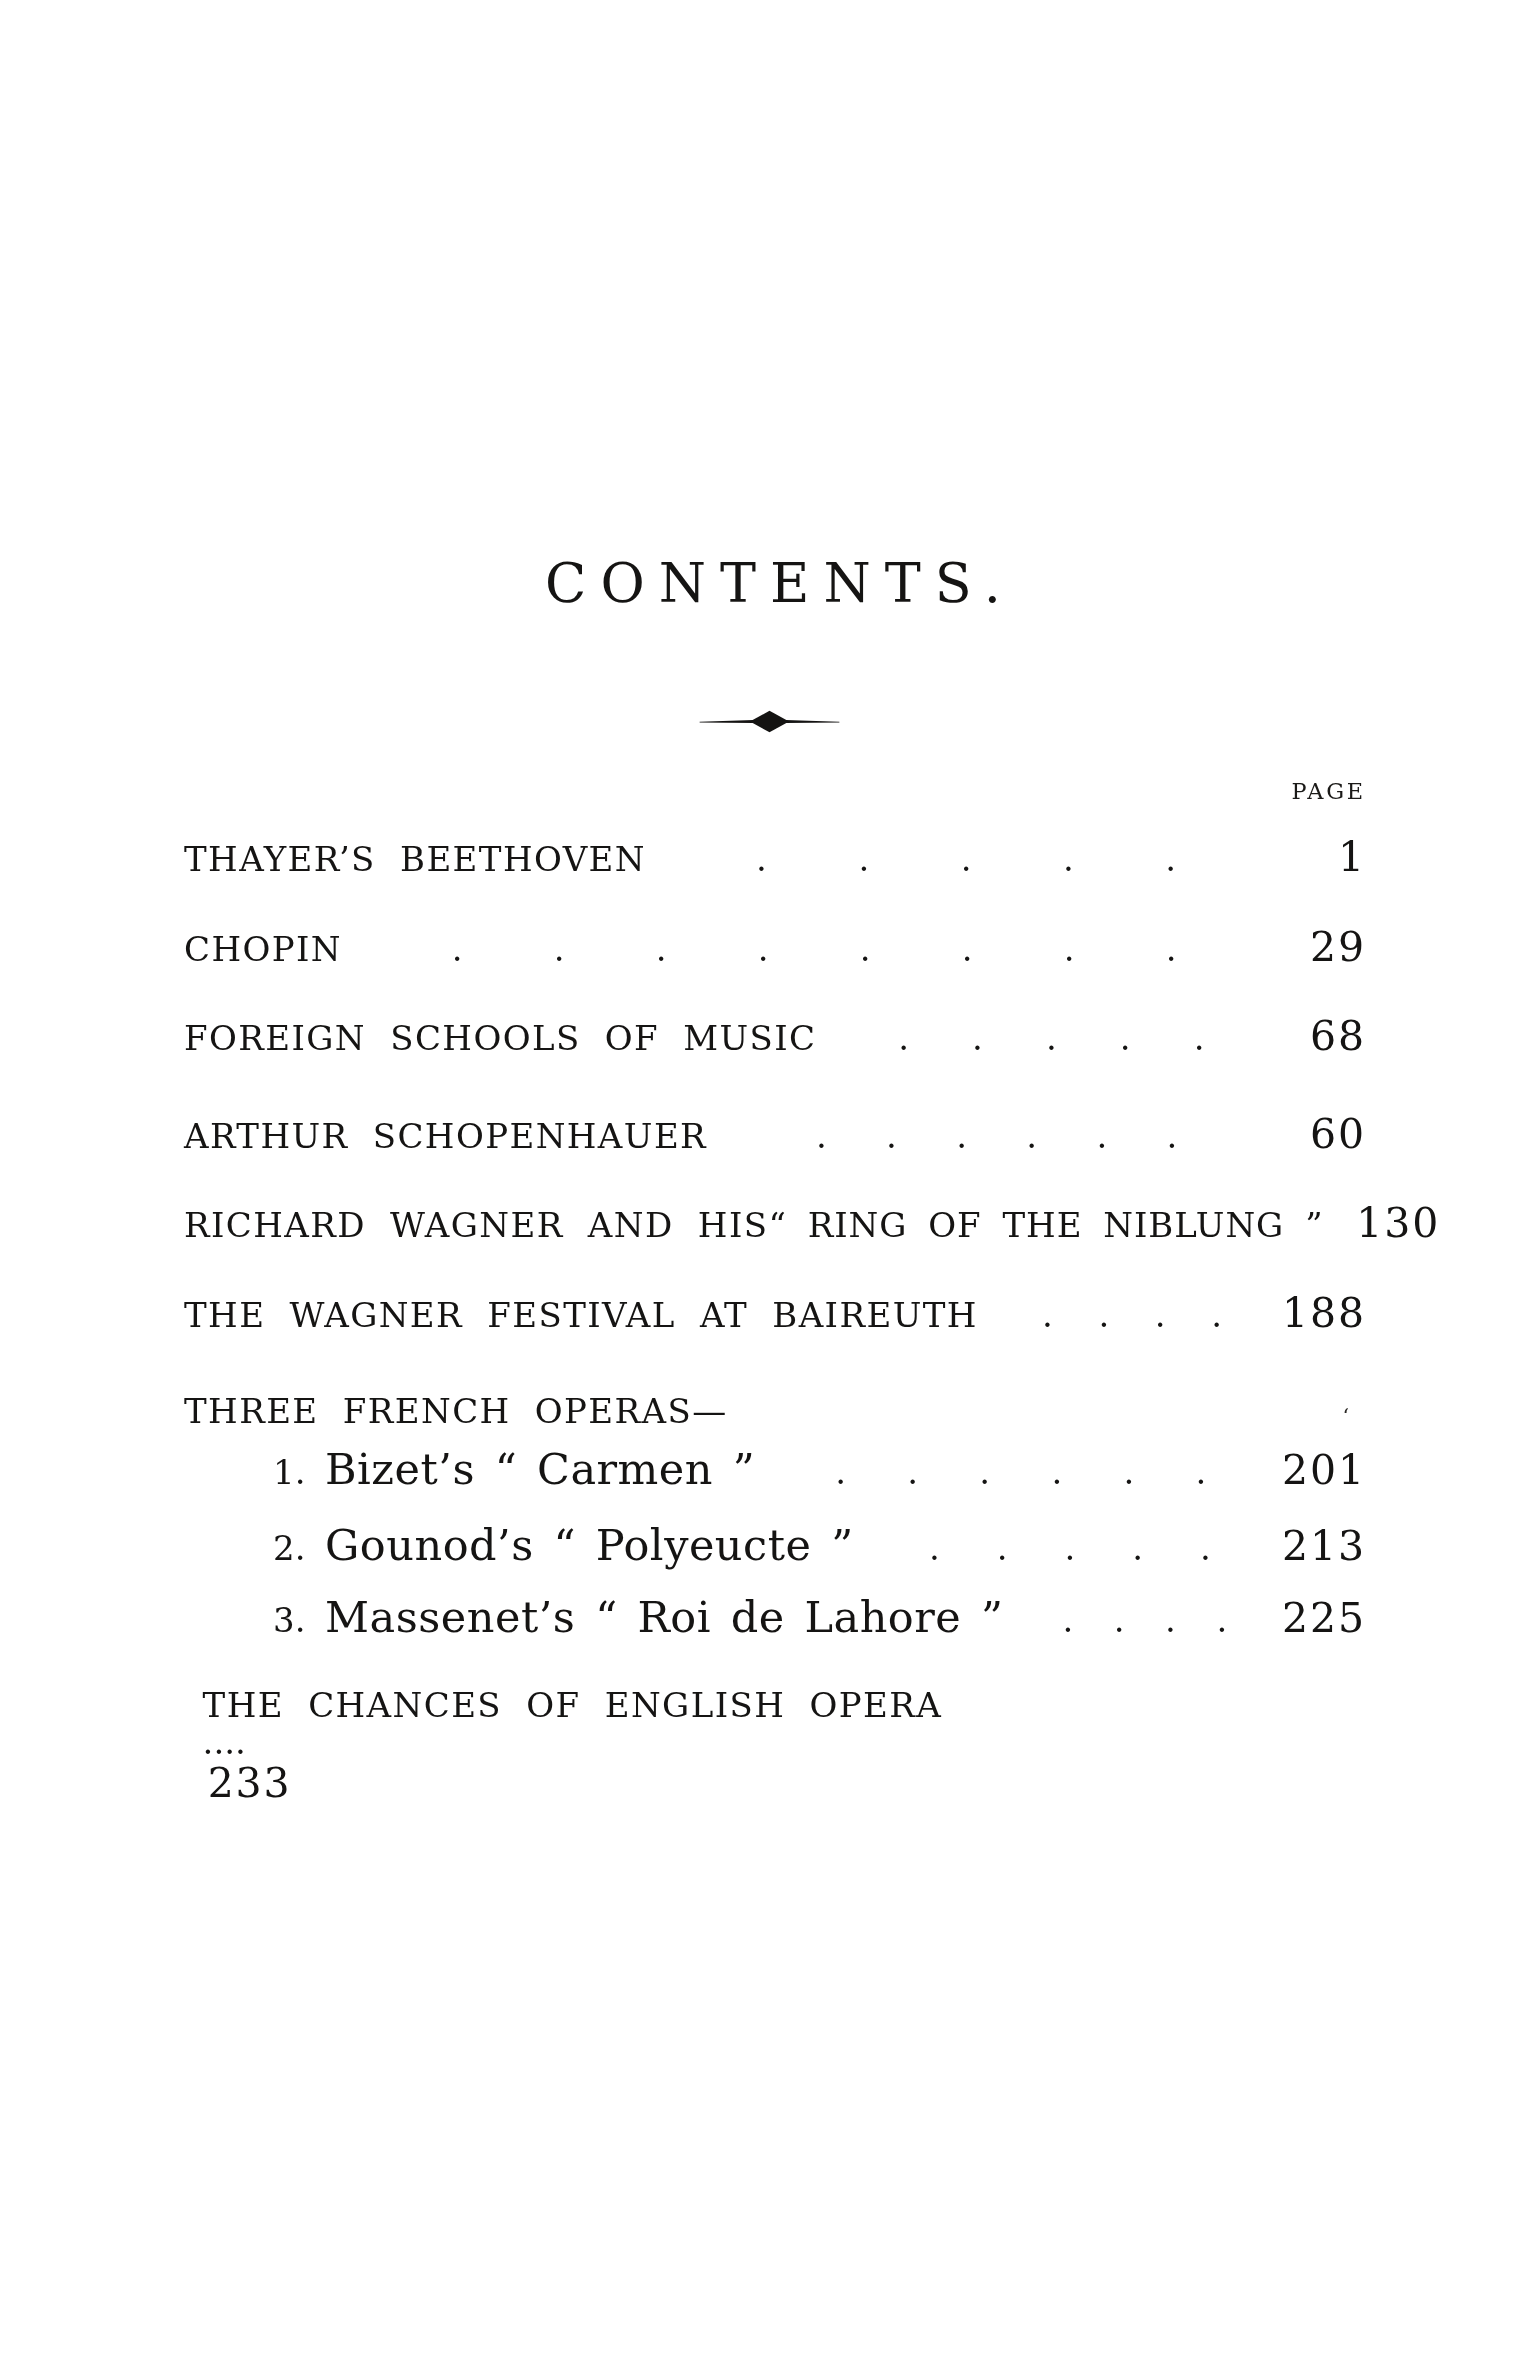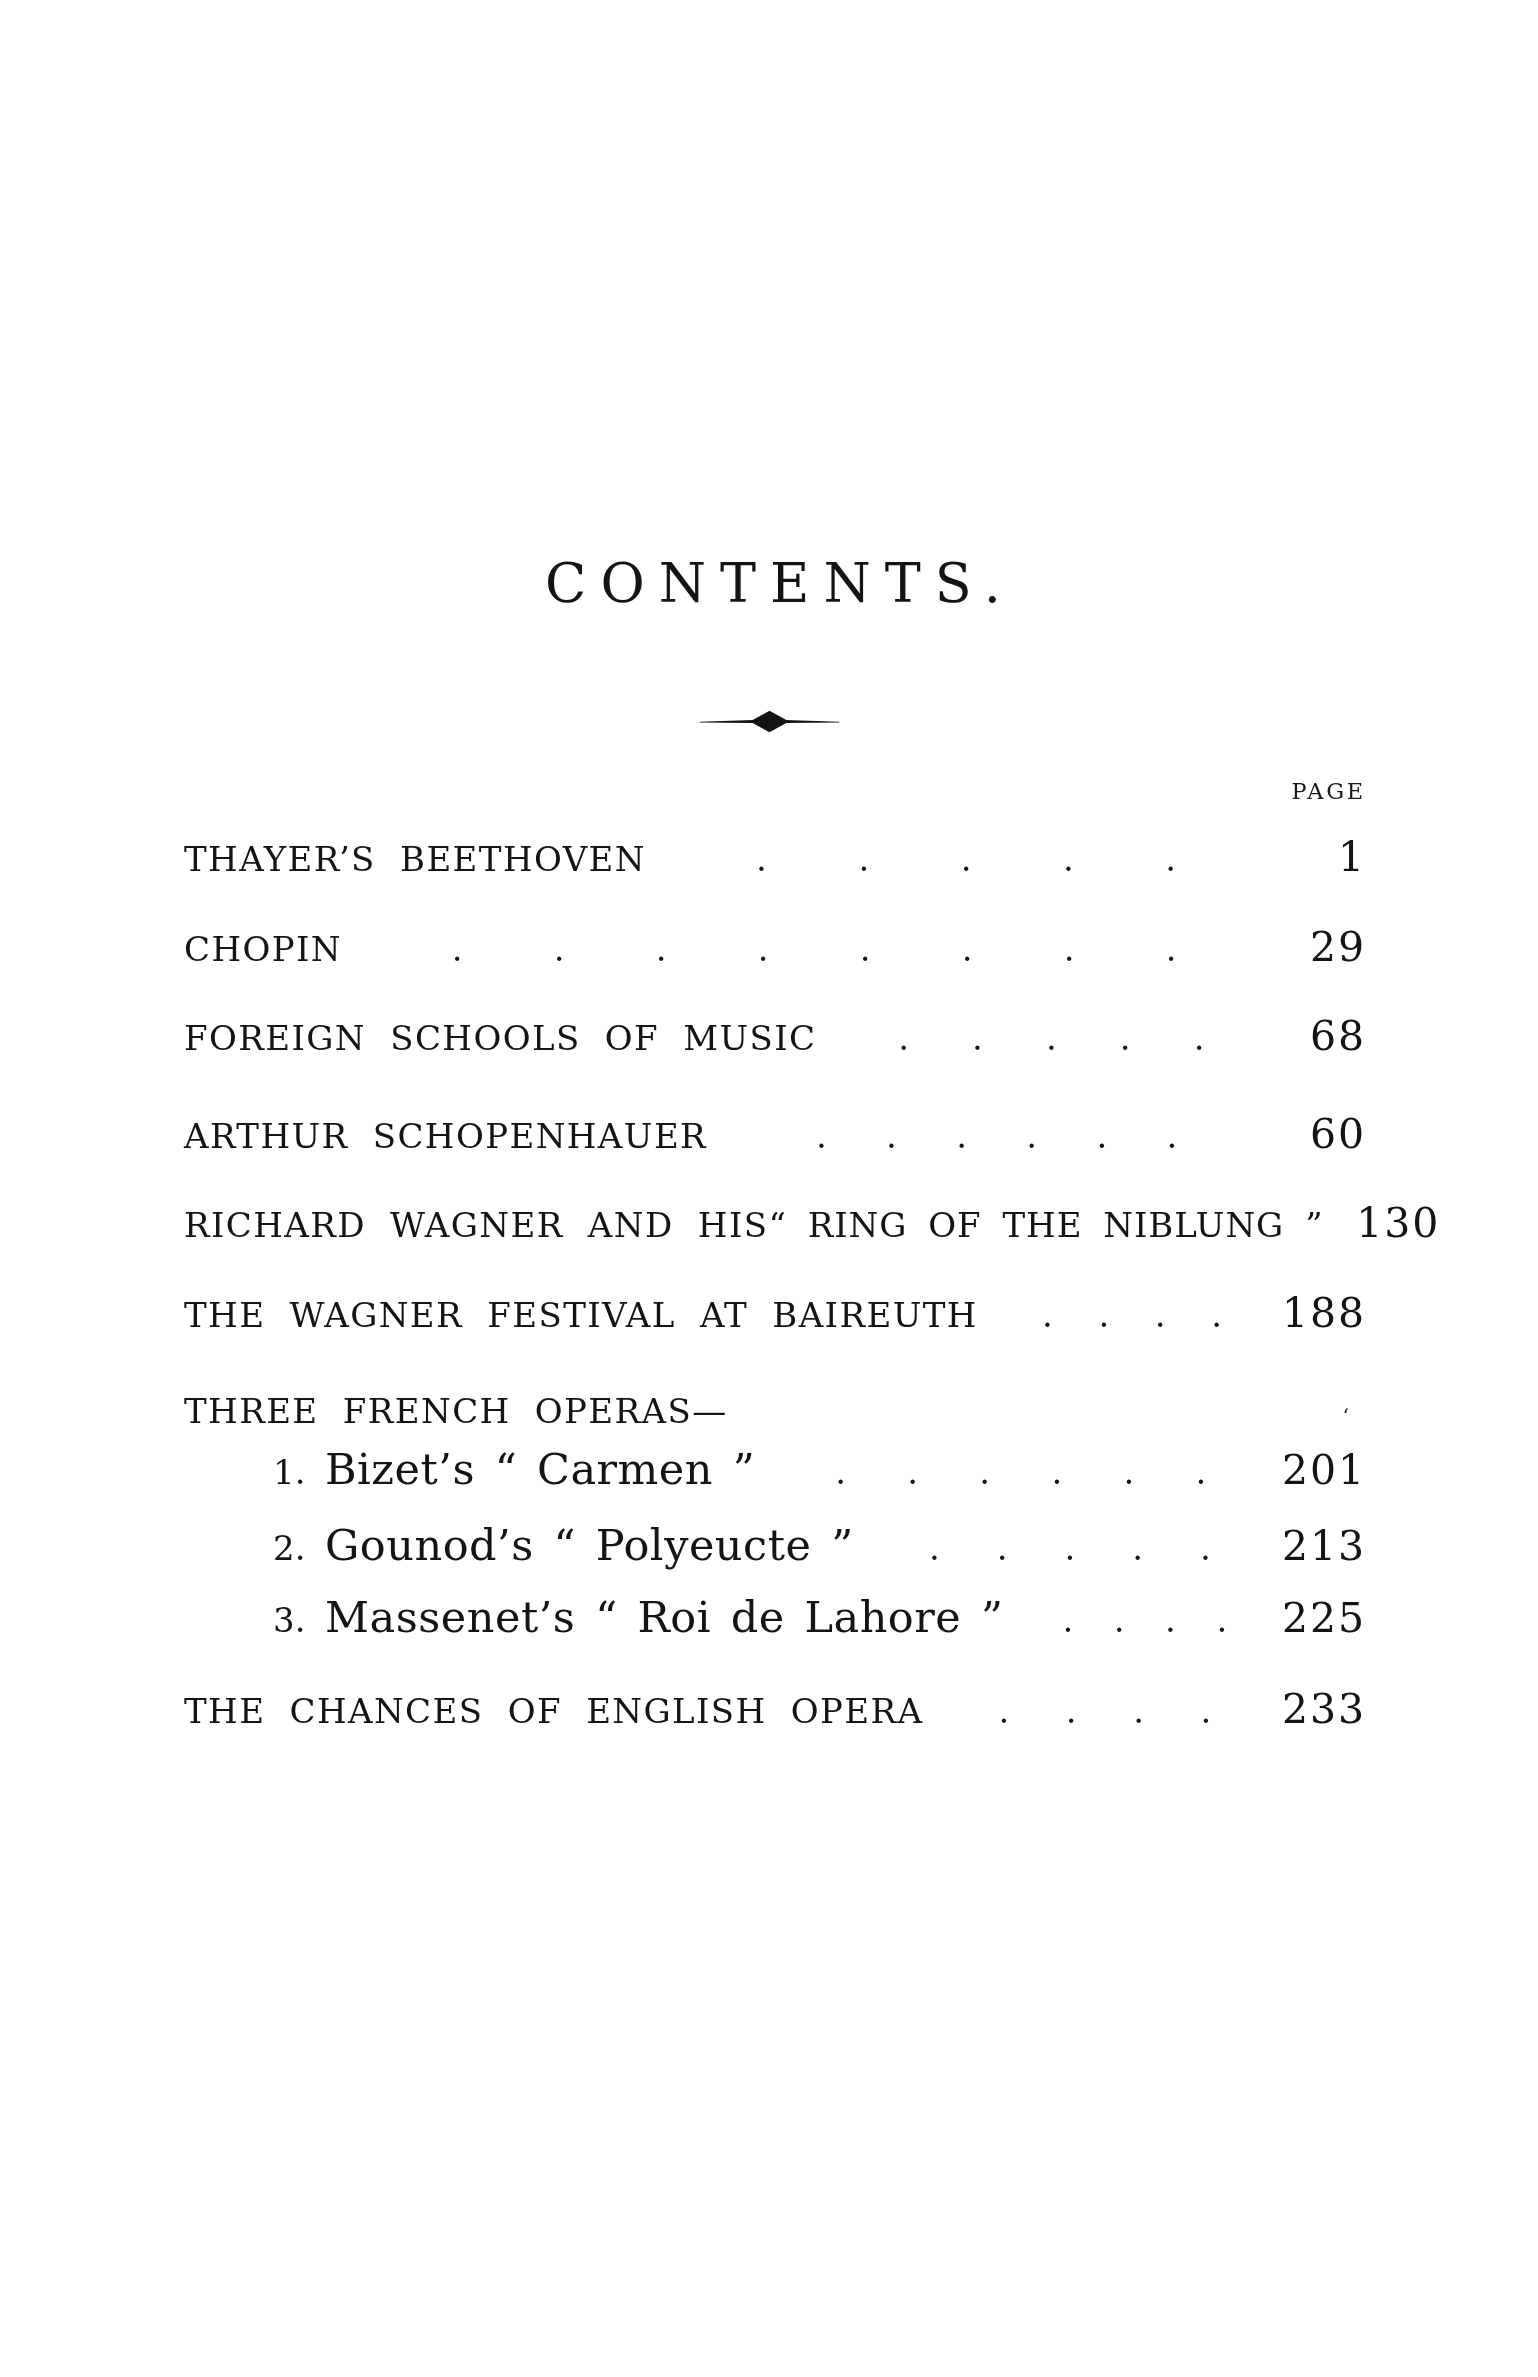--- a/index.html
+++ b/index.html
@@ -65,21 +65,21 @@
   .rows .row:nth-child(1)  { top: 833px; }
   .rows .row:nth-child(2)  { top: 923px; }
   .rows .row:nth-child(3)  { top: 1012px; }
   .rows .row:nth-child(4)  { top: 1110px; gap: 31px; }
   .rows .row:nth-child(5)  { top: 1199px; }
   .rows .row:nth-child(6)  { top: 1289px; }
   .rows .row:nth-child(7)  { top: 1391px; }
   .rows .row:nth-child(8)  { top: 1444px; }
   .rows .row:nth-child(9)  { top: 1520px; }
   .rows .row:nth-child(10) { top: 1592px; }
-  .rows .row:nth-child(11) { top: 1685px; }
+  .rows .row:nth-child(11) { top: 1685px; flex-direction: column; }
 
   .row .label {
     font-size: 34px;
     letter-spacing: 1.4px;
     word-spacing: 12px;
   }
   .row .quoted {
     font-size: 34px;
     letter-spacing: 0.9px;
     word-spacing: 9.3px;

